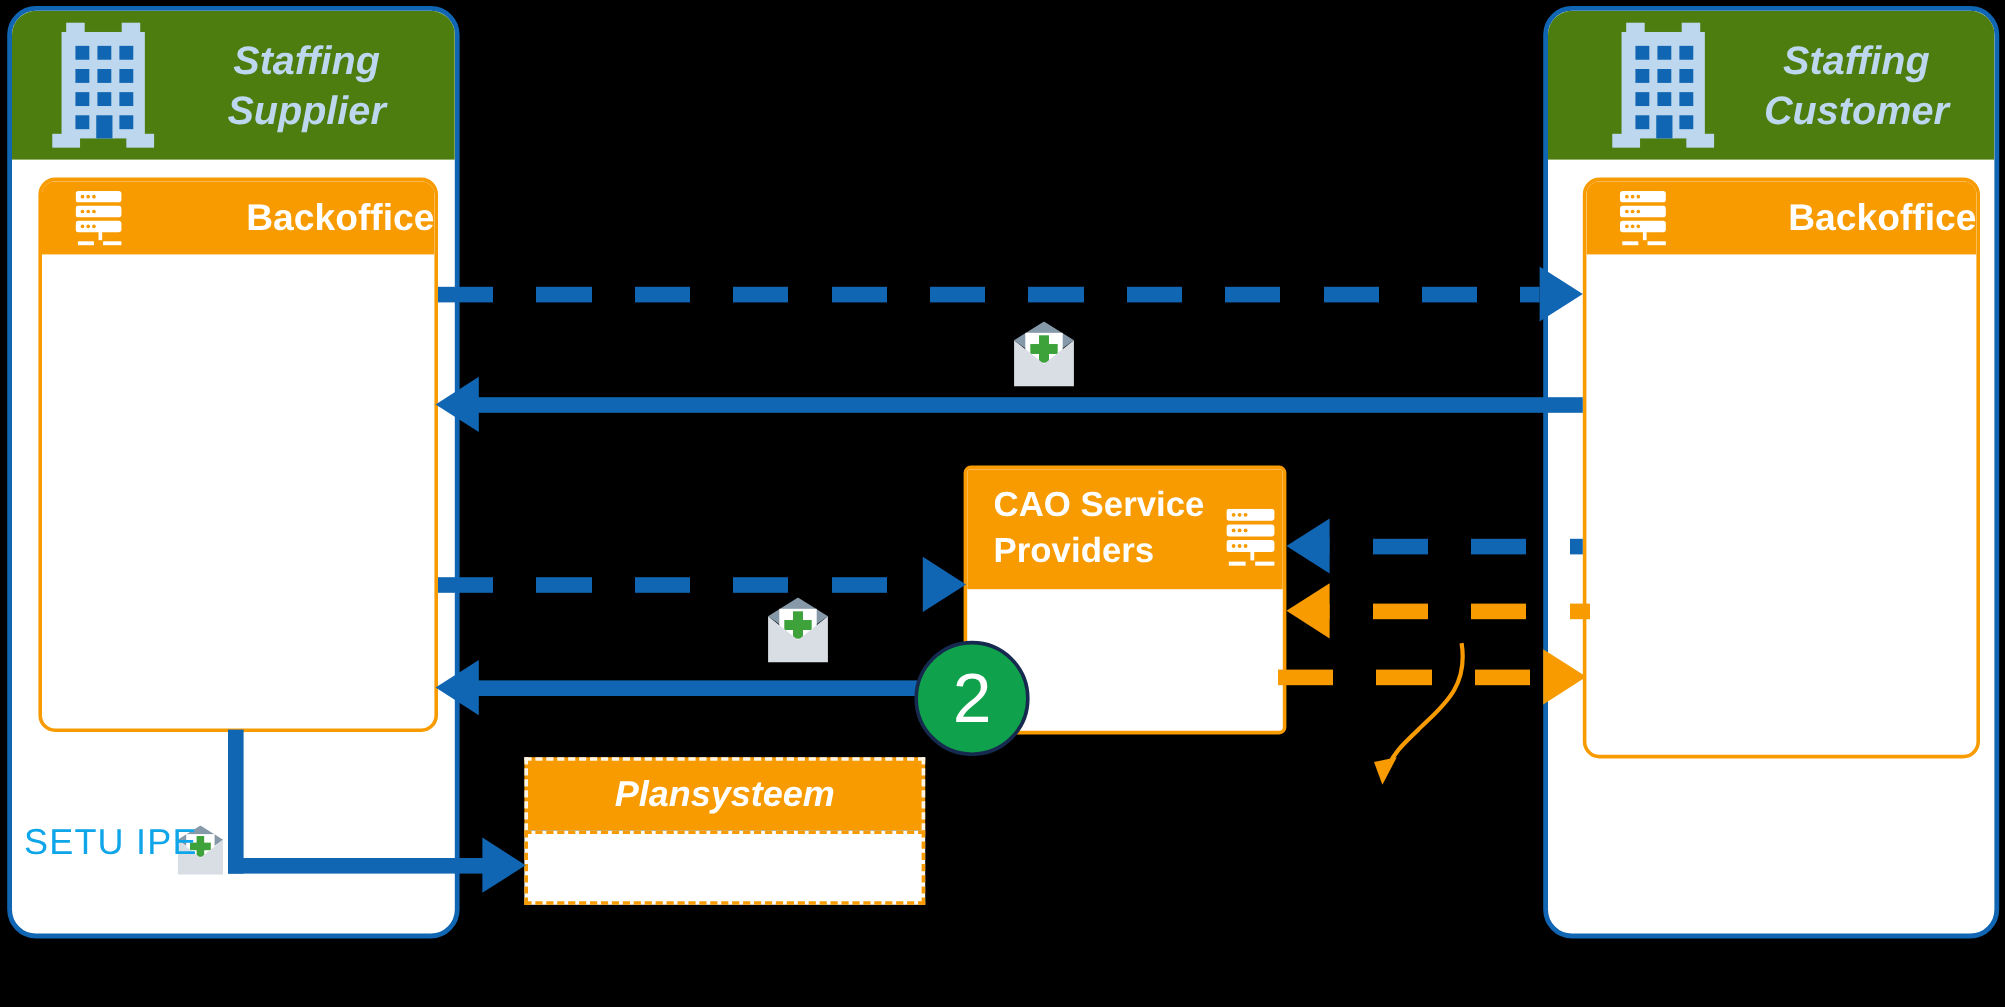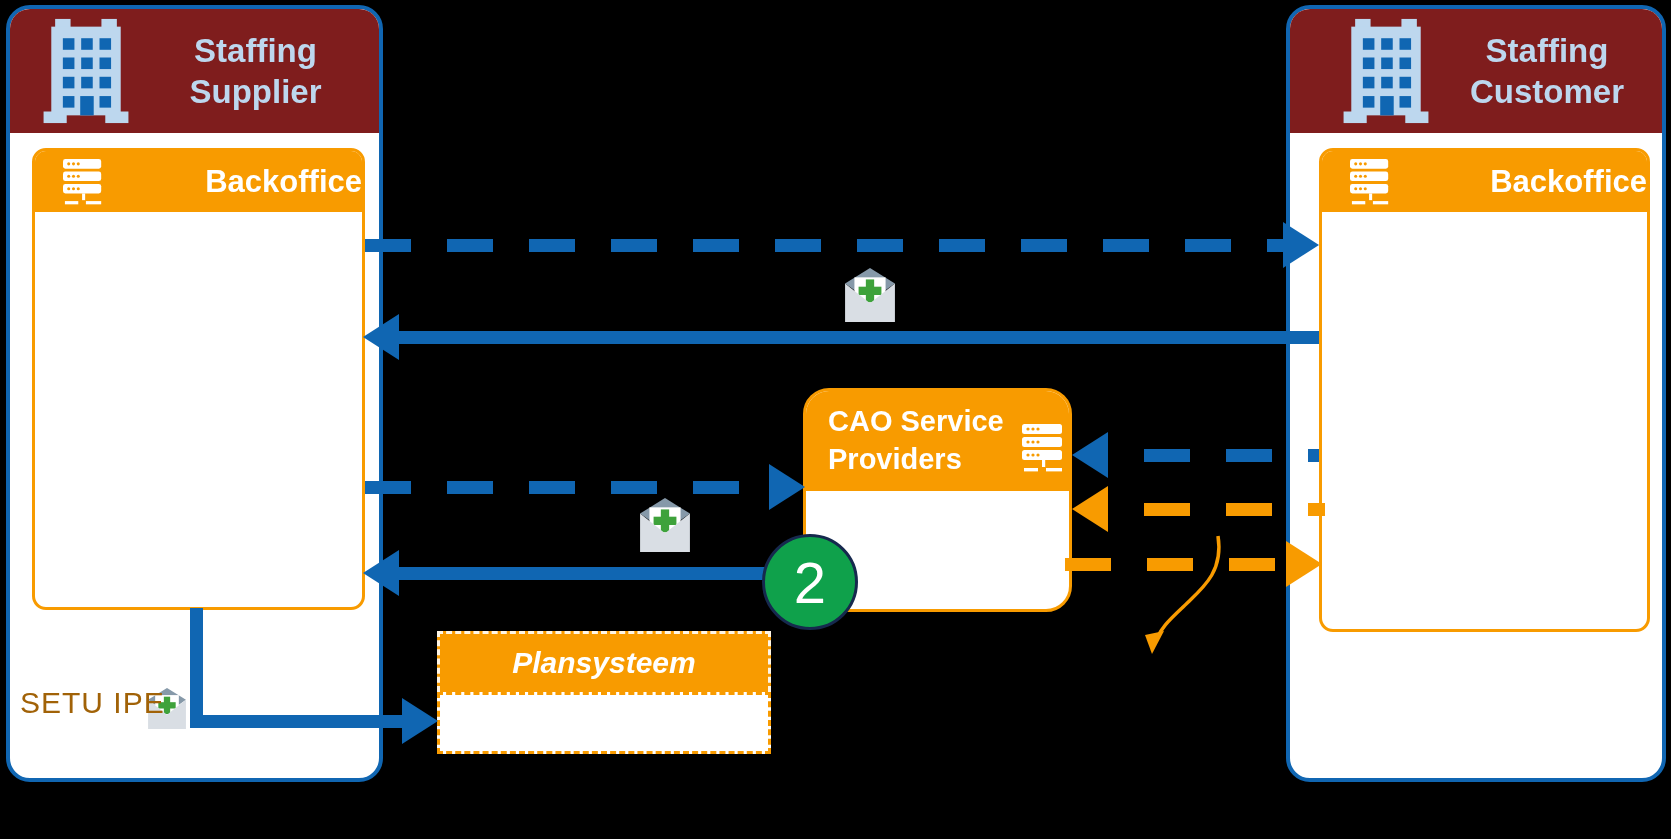--- a/index.html
+++ b/index.html
@@ -3,37 +3,37 @@
 <meta charset="utf-8">
 <style>
   html,body{margin:0;padding:0;background:#000;}
   *{box-sizing:border-box;}
   #canvas{
     position:relative;width:1671px;height:839px;background:#000;overflow:hidden;
     font-family:"Liberation Sans","DejaVu Sans",sans-serif;
   }
   
   .panel{position:absolute;background:#fff;border:4px solid #1066B2;border-radius:24px;overflow:hidden;}
-  .panel-header{height:124px;background:#7f1d1d;display:flex;align-items:center;}
+  .panel-header{height:124px;background:#4d7c0f;display:flex;align-items:center;font-style:italic;}
   .panel-title{flex:1;text-align:center;color:#BDD7EE;font-weight:bold;font-size:33px;line-height:1.25;padding:0 14px;}
   #left-panel{left:6px;top:5px;width:377px;height:777px;}
   #right-panel{left:1286px;top:5px;width:380px;height:777px;}
   #left-panel .panel-header{padding-left:30px;}
   #right-panel .panel-header{padding-left:50px;}
   .building{width:92px;height:108px;flex:0 0 auto;}
 
   
   .sysbox{position:absolute;background:#fff;border:3px solid #F89B00;border-radius:14px;overflow:hidden;z-index:2;}
   .sysbox-header{height:61px;background:#F89B00;display:flex;align-items:center;}
   .sysbox-header .server{width:42px;height:46px;margin-left:28px;flex:0 0 auto;}
   .sysbox-label{flex:1;text-align:right;color:#fff;font-weight:bold;font-size:31px;}
   #backoffice-left{left:32px;top:148px;width:333px;height:462px;}
   #backoffice-right{left:1319px;top:148px;width:331px;height:484px;}
 
-  #cao-box{left:803px;top:388px;width:269px;height:224px;border-radius:26px;}
+  #cao-box{left:803px;top:388px;width:269px;height:224px;border-radius:6px;}
   #cao-header{height:100px;background:#F89B00;display:flex;align-items:center;padding-left:22px;}
   #cao-title{width:192px;color:#fff;font-weight:bold;font-size:29px;line-height:1.3;}
   #cao-header .server{width:44px;height:48px;margin-left:2px;margin-top:14px;}
 
   
   #plan-box{position:absolute;left:437px;top:631px;width:334px;height:123px;z-index:2;}
   #plan-header{height:61px;background:#F89B00;border:3px dashed rgba(255,255,255,.9);border-bottom:none;
                display:flex;align-items:center;justify-content:center;color:#fff;font-weight:bold;font-size:30px;font-style:italic;}
   #plan-body{height:62px;background:#fff;border:3px dashed #F89B00;}
 
@@ -51,21 +51,21 @@
   .head-left-orange{border-right:36px solid #F89B00;}
   .vline{position:absolute;width:13px;background:#1066B2;z-index:4;}
 
   
   #step-badge{position:absolute;left:762px;top:534px;width:96px;height:96px;border-radius:50%;
     background:#0FA14B;border:3px solid #16294E;z-index:10;display:flex;align-items:center;justify-content:center;
     color:#fff;font-size:58px;font-weight:400;}
 
   
   .envelope{position:absolute;z-index:6;}
-  #setu-label{position:absolute;left:20px;top:686px;color:#a16207;font-size:30px;font-weight:400;z-index:6;letter-spacing:1px;}
+  #setu-label{position:absolute;left:20px;top:686px;color:#0ea5e9;font-size:30px;font-weight:400;z-index:6;letter-spacing:1px;}
   #curved-arrow{position:absolute;left:1128px;top:526px;width:120px;height:140px;z-index:5;}
 </style>
 </head>
 <body>
 
 <svg width="0" height="0" style="position:absolute">
   <defs>
     <g id="building-shape">
       <rect x="14" y="2" width="16" height="12"></rect>
         <rect x="62" y="2" width="16" height="12"></rect>

